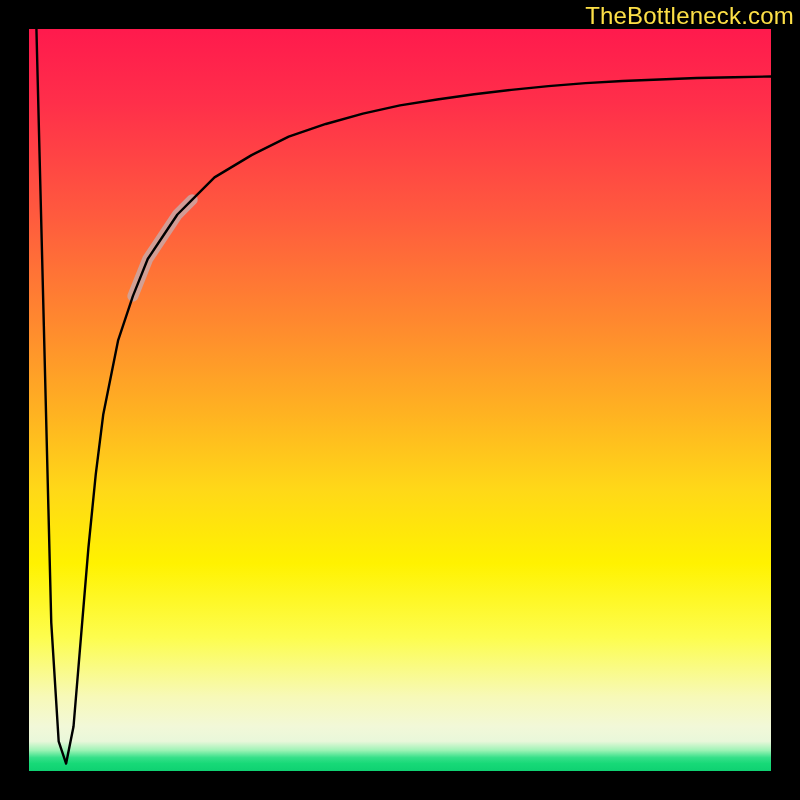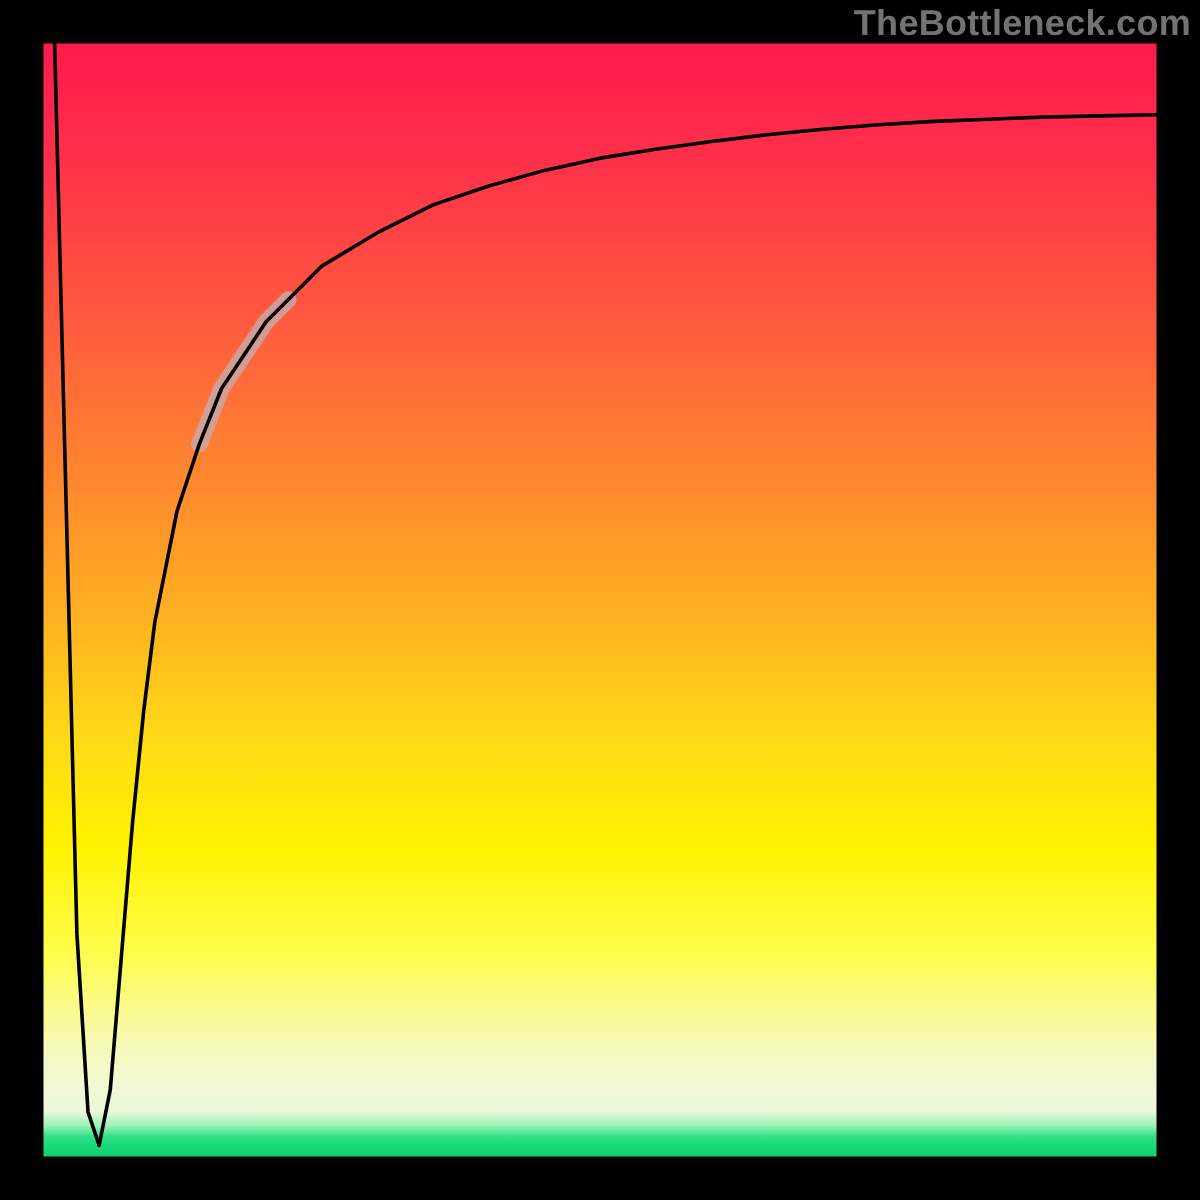--- a/index.html
+++ b/index.html
@@ -14,23 +14,23 @@
   .frame {
     position: relative;
     width: 800px;
     height: 800px;
     background: #000;
   }
   .watermark {
     position: absolute;
     top: 2px;
     right: 6px;
-    color: #737373;
+    color: #fde047;
     font-size: 24px;
-    font-weight: 700;
+    font-weight: 400;
     letter-spacing: 0.2px;
     z-index: 20;
     user-select: none;
   }
   
   .plot {
     position: absolute;
     left: 29px;
     top: 29px;
     width: 742px;   

